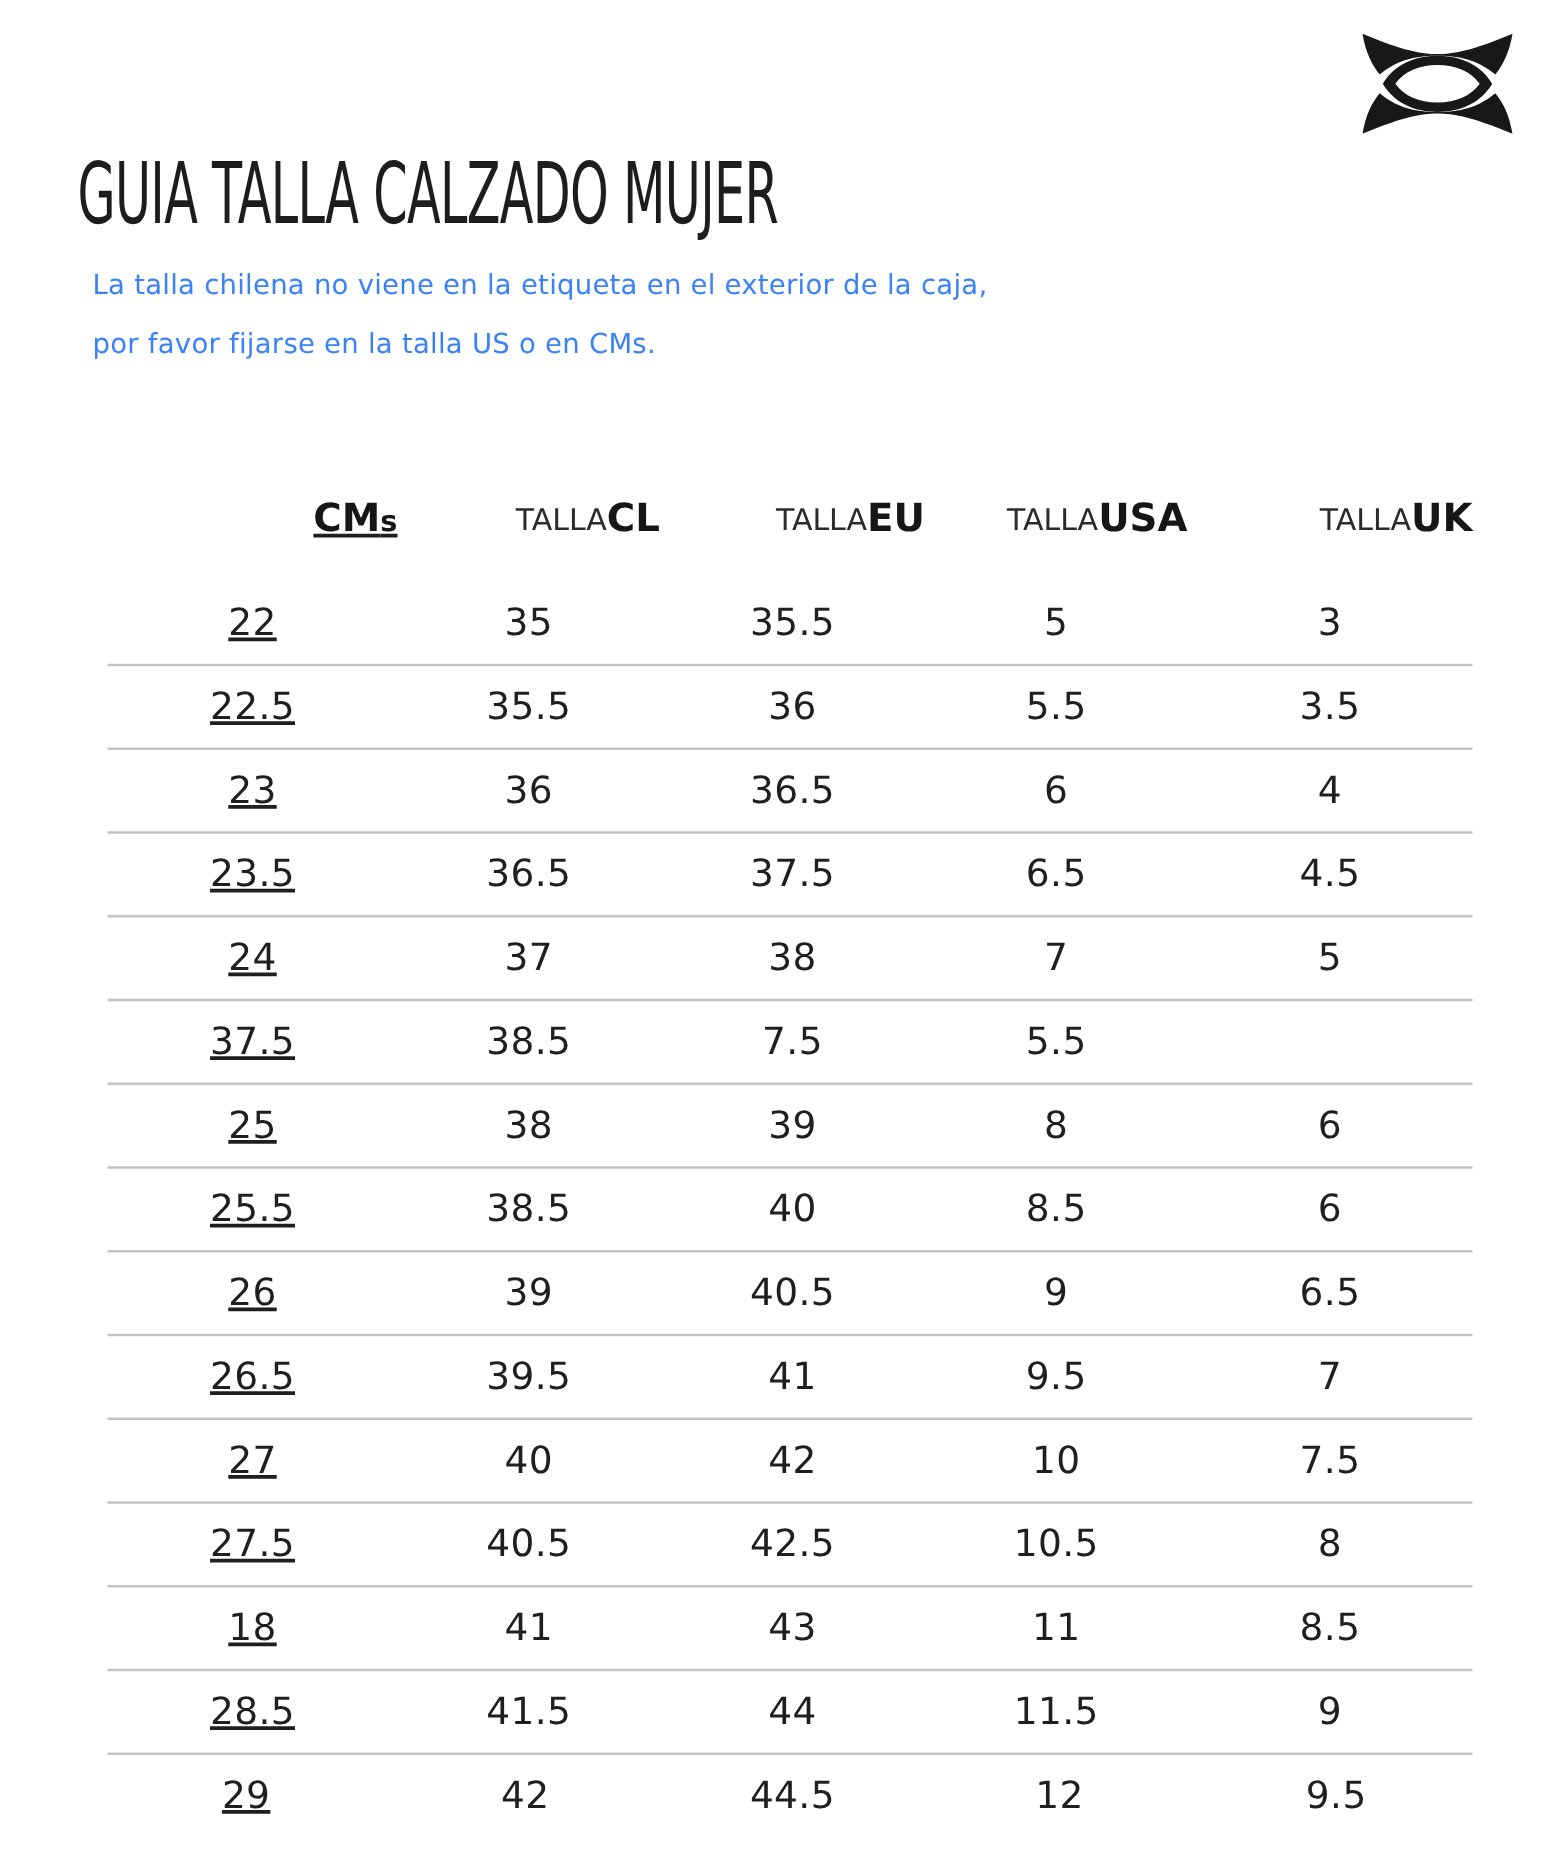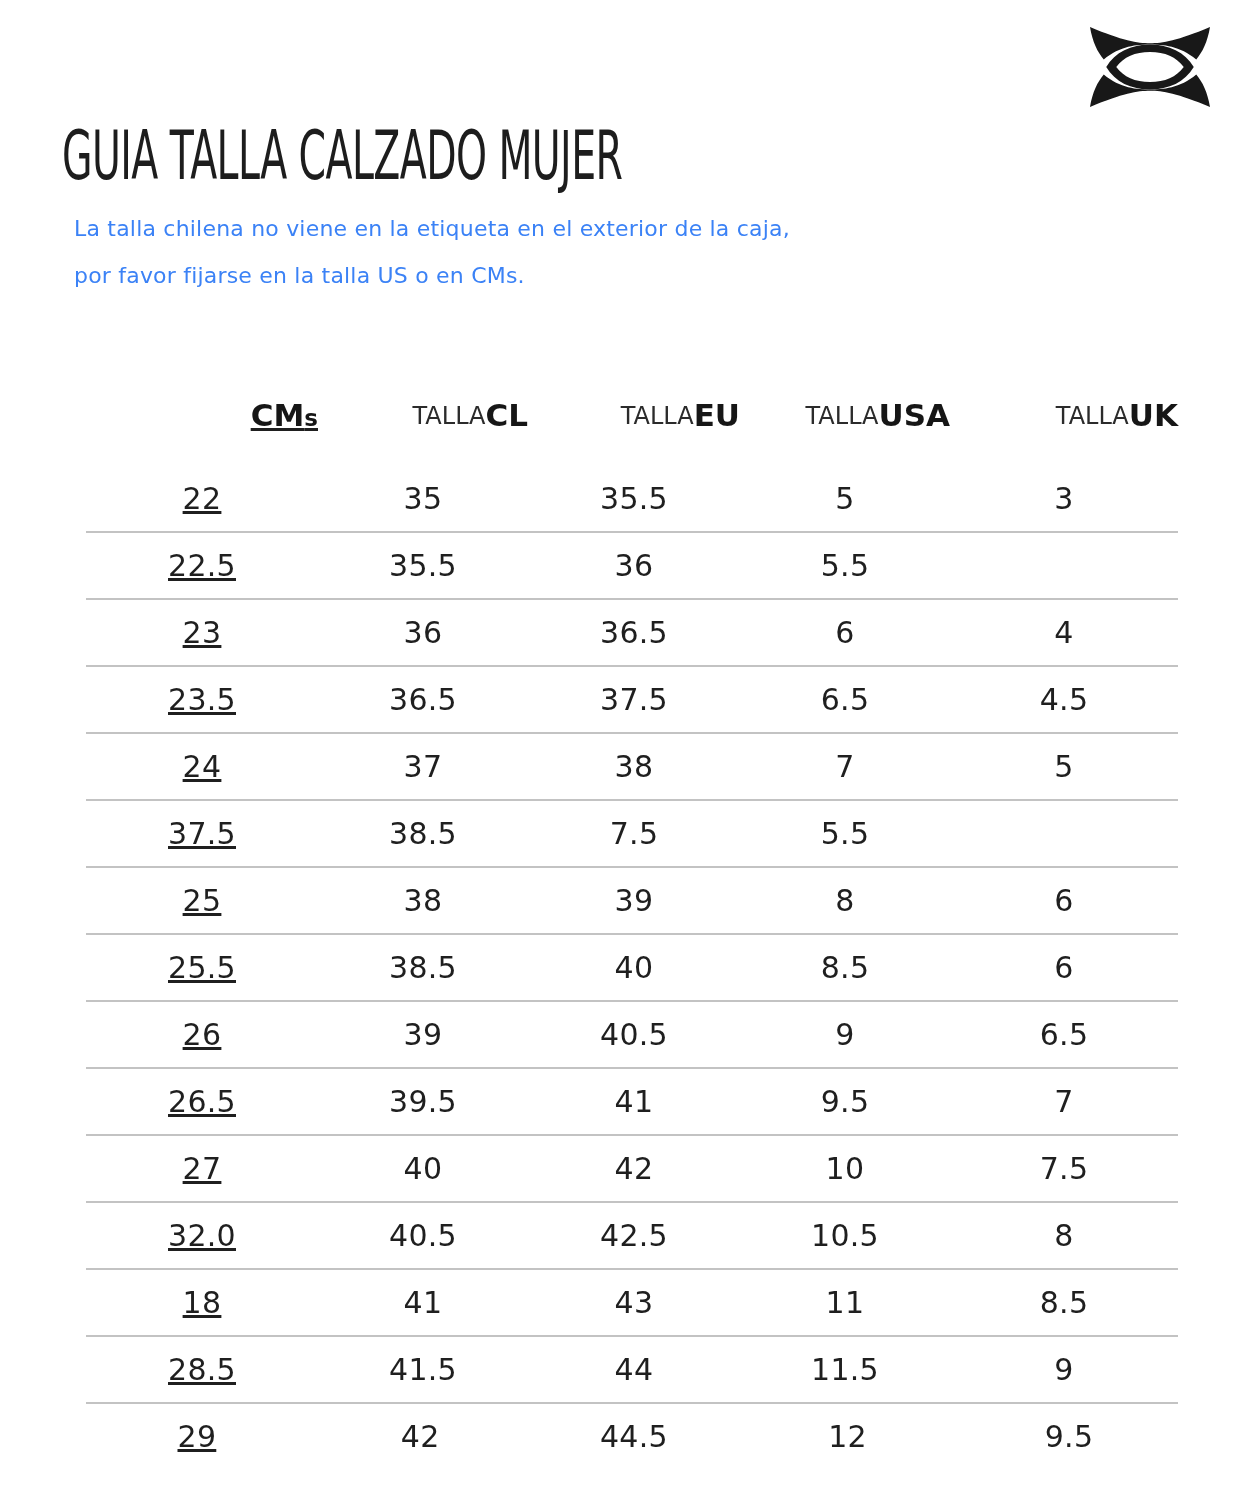--- a/index.html
+++ b/index.html
@@ -105,20 +105,21 @@
           <div class="cell colw">35</div>
           <div class="cell colw">35.5</div>
           <div class="cell colw">5</div>
           <div class="cell colw">3</div>
         </div>
         <div class="trow">
           <div class="cell colw">22.5</div>
           <div class="cell colw">35.5</div>
           <div class="cell colw">36</div>
           <div class="cell colw">5.5</div>
+          <div class="cell colw">3.5</div>
         </div>
         <div class="trow">
           <div class="cell colw">23</div>
           <div class="cell colw">36</div>
           <div class="cell colw">36.5</div>
           <div class="cell colw">6</div>
           <div class="cell colw">4</div>
         </div>
         <div class="trow">
           <div class="cell colw">23.5</div>
@@ -169,21 +170,21 @@
           <div class="cell colw">7</div>
         </div>
         <div class="trow">
           <div class="cell colw">27</div>
           <div class="cell colw">40</div>
           <div class="cell colw">42</div>
           <div class="cell colw">10</div>
           <div class="cell colw">7.5</div>
         </div>
         <div class="trow">
-          <div class="cell colw">32.0</div>
+          <div class="cell colw">27.5</div>
           <div class="cell colw">40.5</div>
           <div class="cell colw">42.5</div>
           <div class="cell colw">10.5</div>
           <div class="cell colw">8</div>
         </div>
         <div class="trow">
           <div class="cell colw">18</div>
           <div class="cell colw">41</div>
           <div class="cell colw">43</div>
           <div class="cell colw">11</div>

